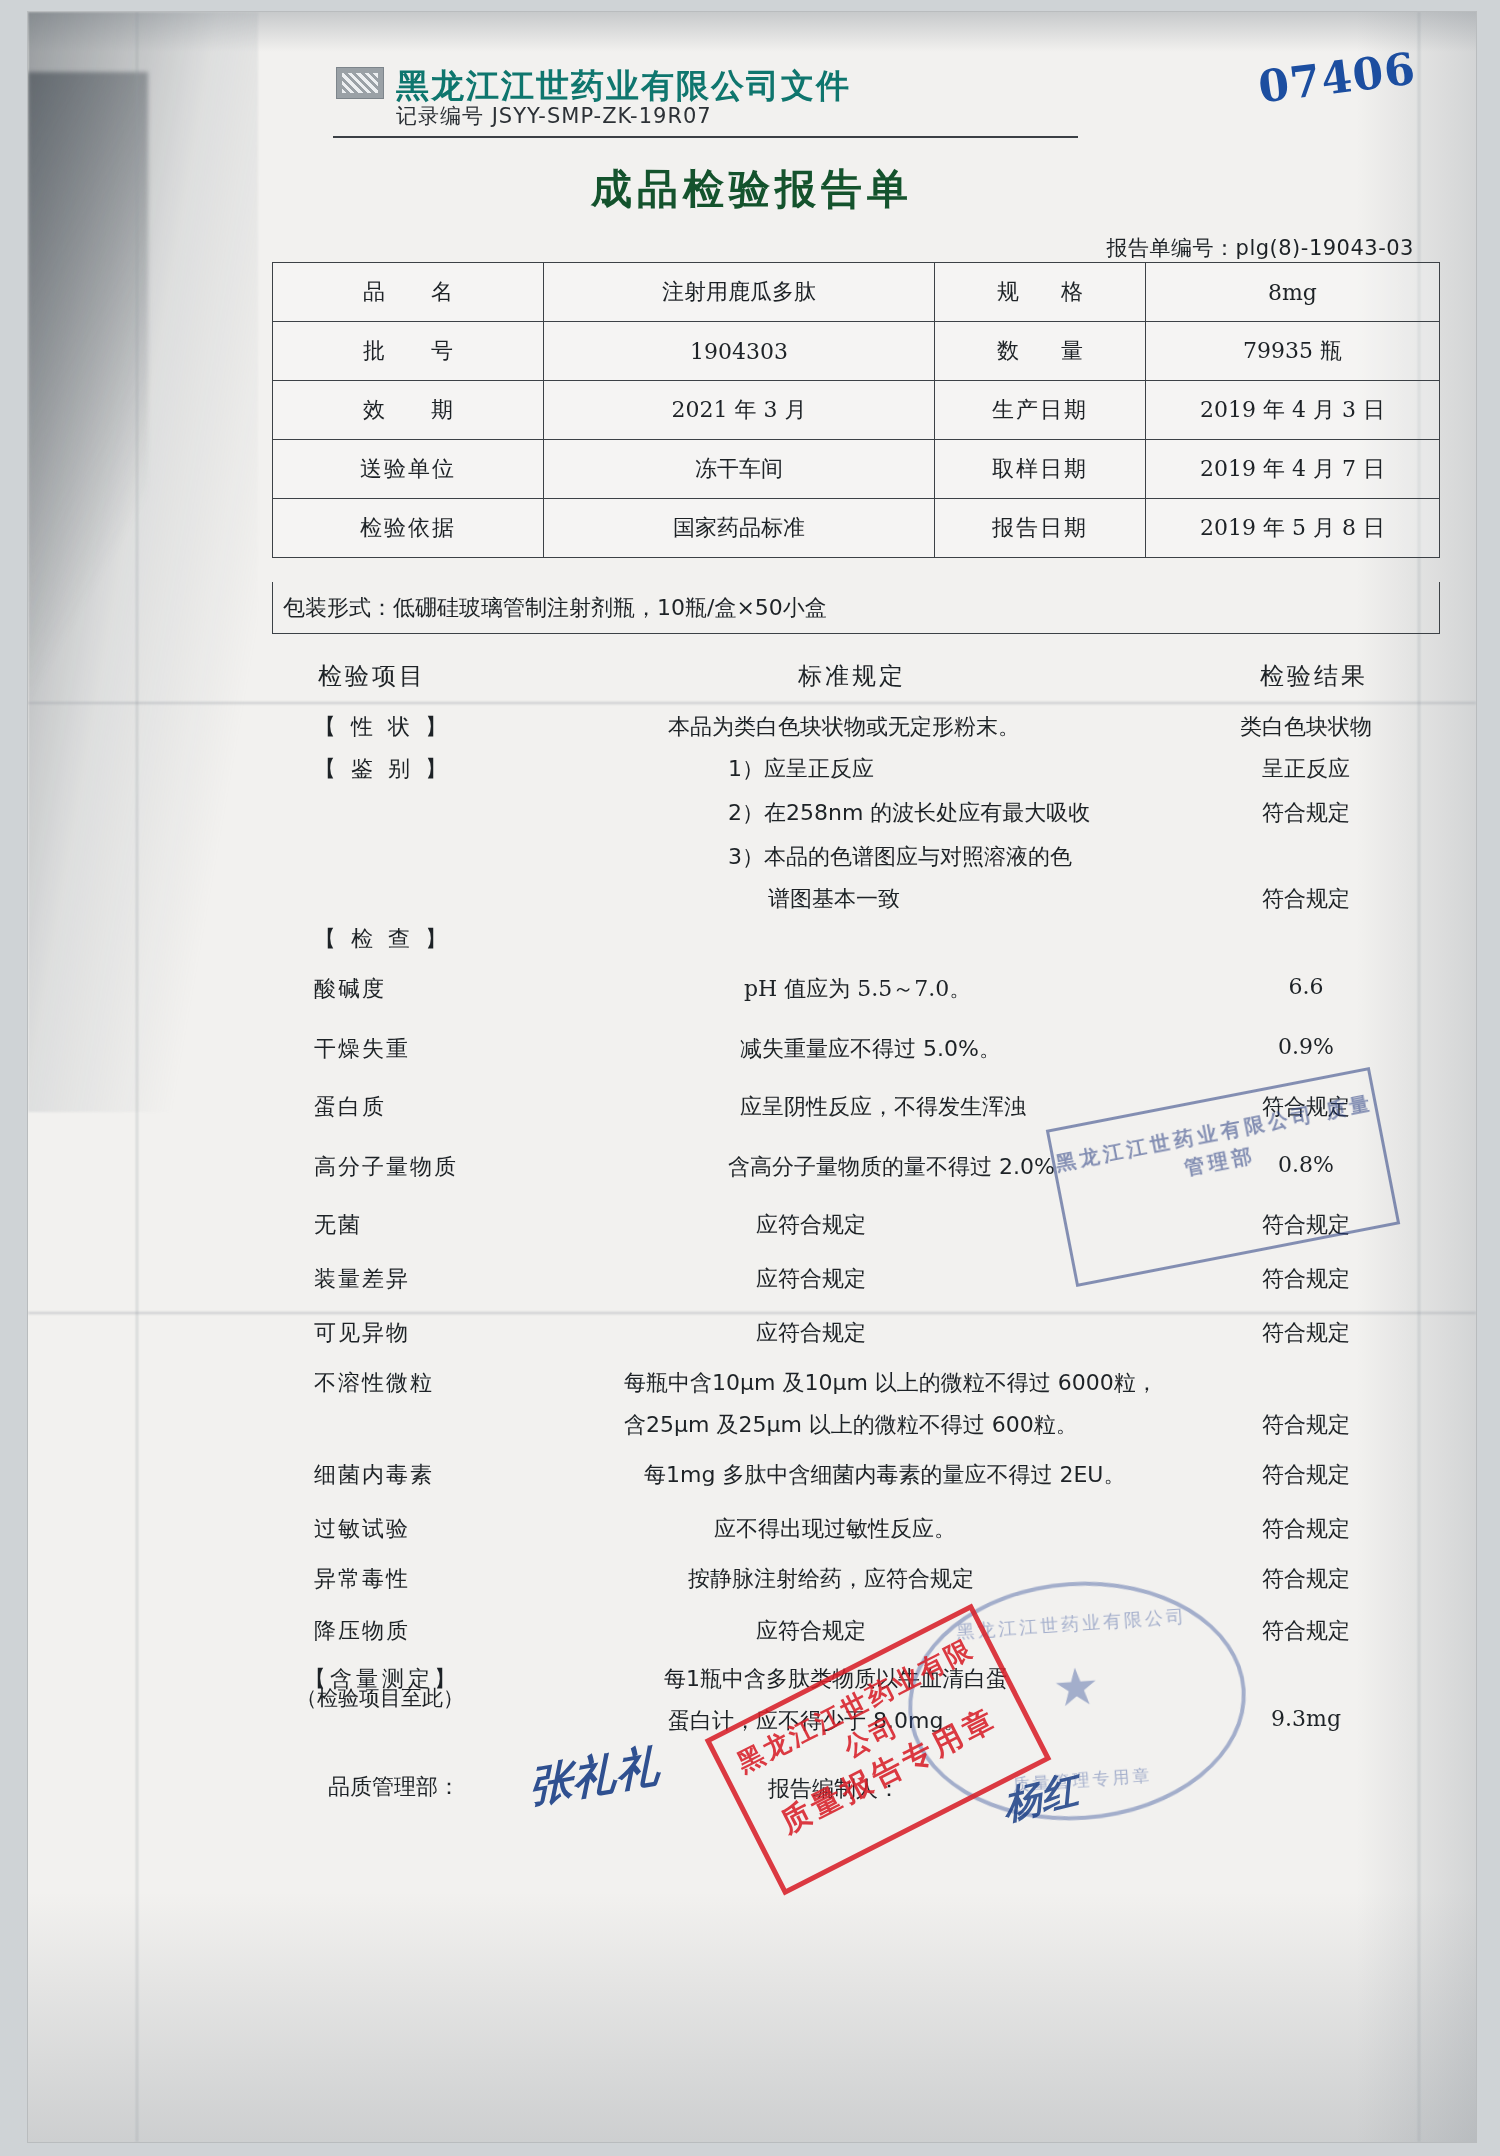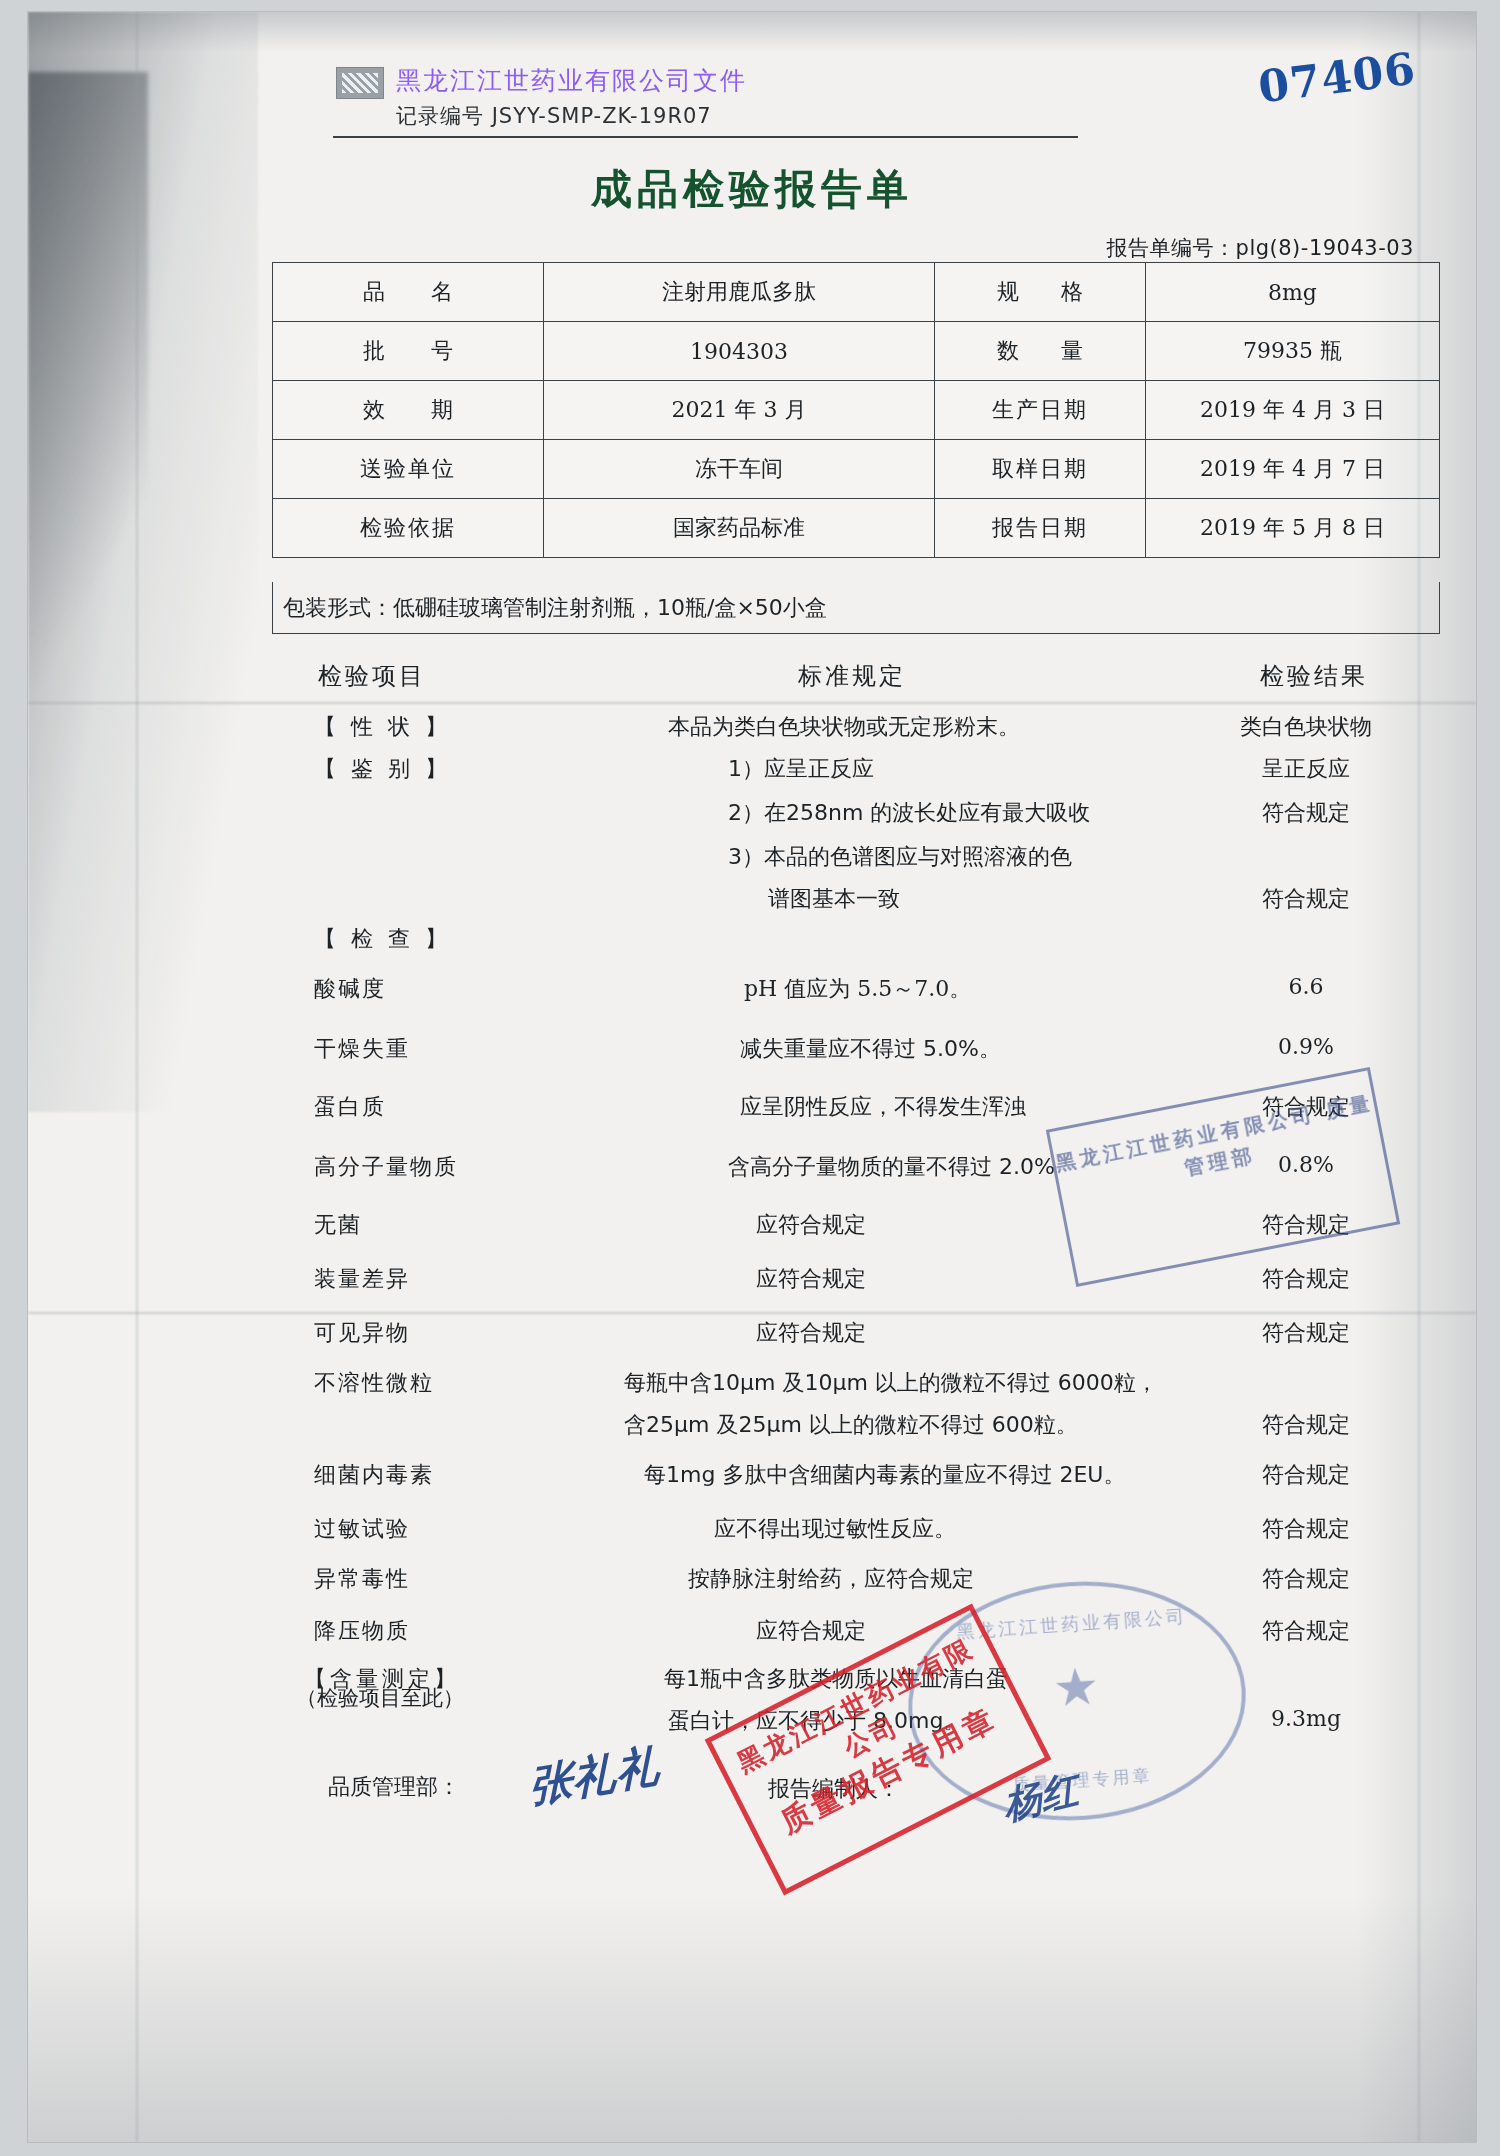--- a/index.html
+++ b/index.html
@@ -56,21 +56,21 @@
     position:absolute;left:308px;top:55px;width:46px;height:30px;
     background:#9aa1a6;border:1px solid #7d858b;
   }
   #logo:after{
     content:"";position:absolute;left:5px;top:5px;width:36px;height:20px;
     background:repeating-linear-gradient(45deg,#eceff1 0 3px,#9aa1a6 3px 6px);
   }
   .hdr-line1{
     position:absolute;left:368px;top:52px;
     font-family:"DejaVu Sans",sans-serif;
-    font-size:25px;font-weight:normal;color:#8b5cf6;letter-spacing:2px;
+    font-size:33px;font-weight:bold;color:#0f766e;letter-spacing:2px;
   }
   .hdr-line2{
     position:absolute;left:368px;top:90px;
     font-size:21px;color:#2c3136;letter-spacing:1px;
   }
   .hdr-rule{
     position:absolute;left:305px;top:124px;width:745px;height:2px;background:#3b4045;
   }
   #handwrite-no{
     position:absolute;right:60px;top:40px;

